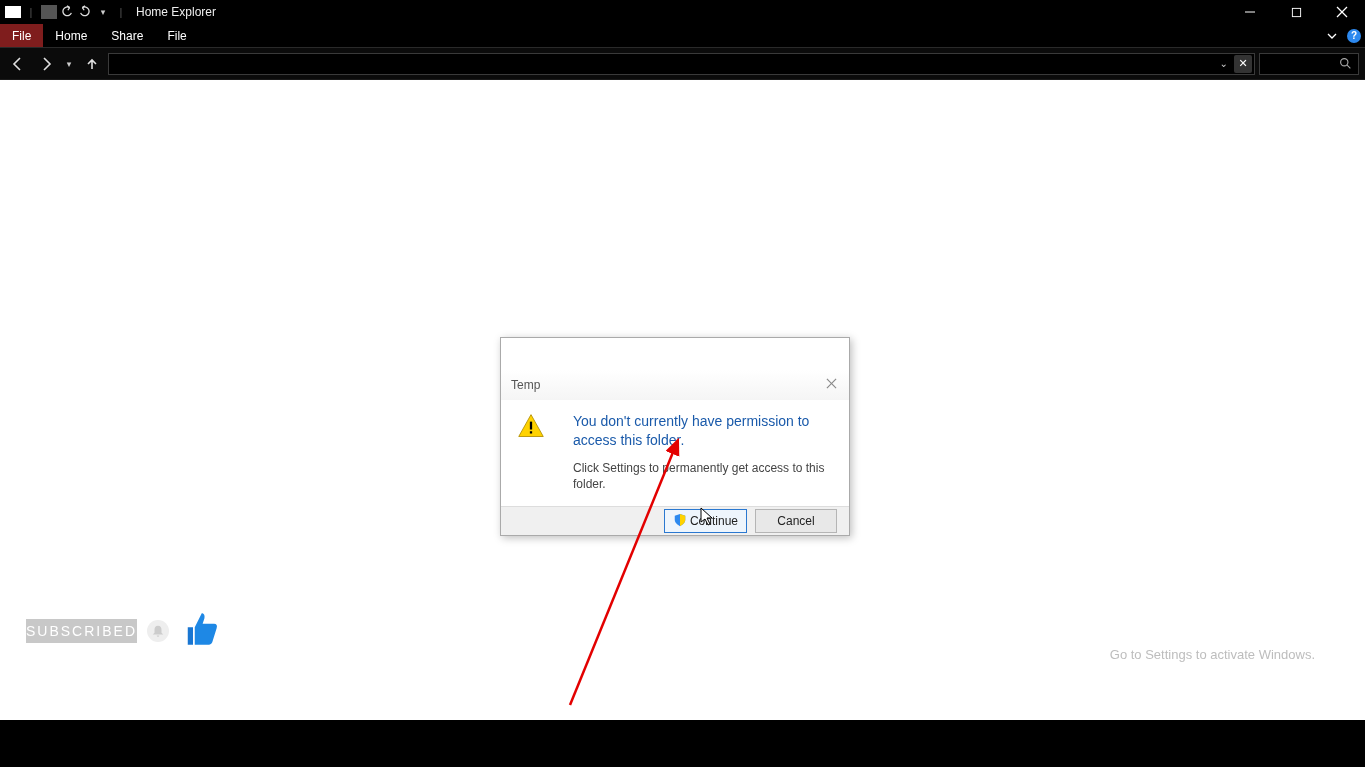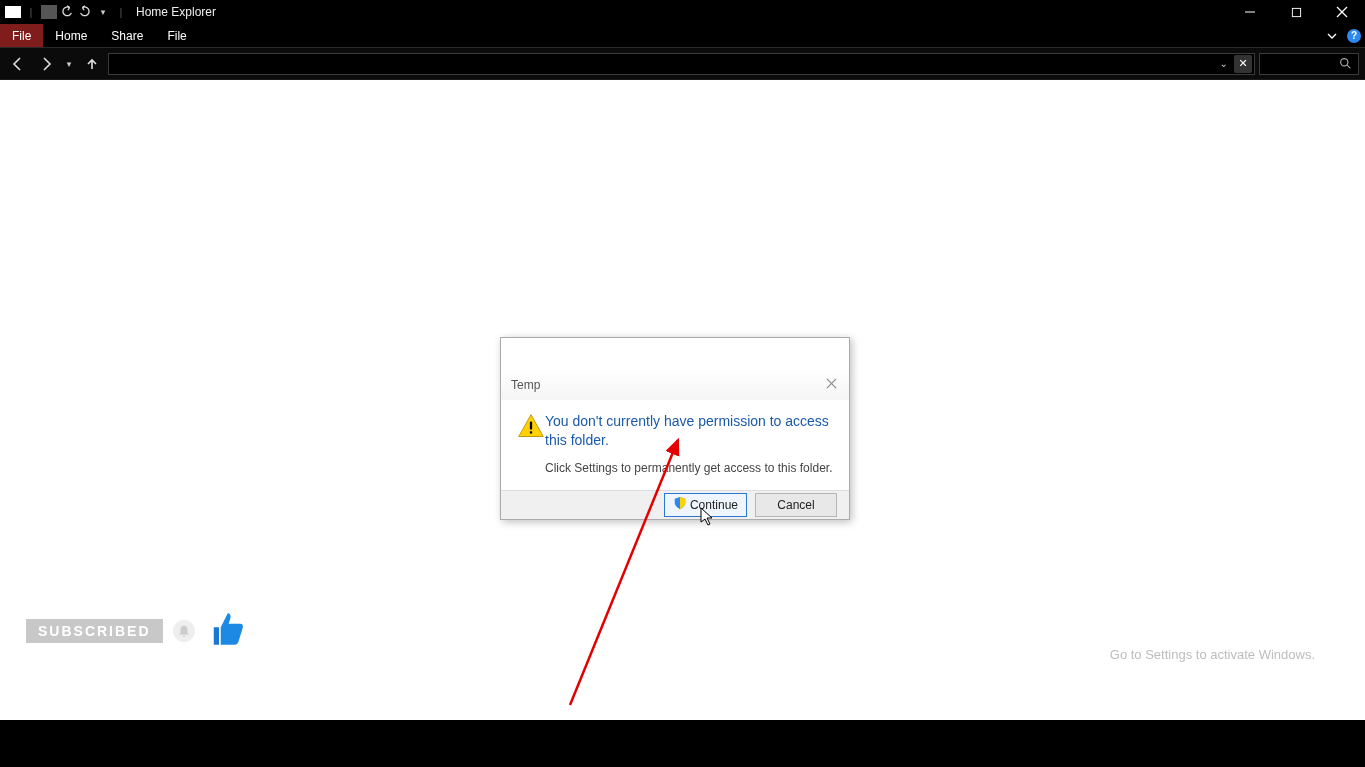--- a/index.html
+++ b/index.html
@@ -93,21 +93,21 @@
     height: 30px; display: flex; align-items: center; padding: 0 10px;
     font-size: 12px; color: #555; position: relative;
     background: linear-gradient(#fff,#f5f5f5);
     margin-top: 32px;
   }
   .dlg-close {
     position: absolute; right: 4px; top: 2px; width: 28px; height: 22px;
     color: #888; display: flex; align-items: center; justify-content: center; font-size: 14px;
   }
   .dlg-body {
-    padding: 12px 16px 14px 16px; display: flex; gap: 0;
+    padding: 12px 16px 14px 16px; display: flex; gap: 28px;
   }
   .warn-icon svg { width: 28px; height: 28px; }
   .dlg-text { flex: 1; }
   .dlg-heading { font-size: 14px; color: #1a5aaa; line-height: 1.35; margin-bottom: 10px; }
   .dlg-sub { font-size: 12px; color: #444; line-height: 1.35; }
   .dlg-footer {
     background: #f0f0f0; border-top: 1px solid #ddd; padding: 2px 12px;
     display: flex; justify-content: flex-end; gap: 8px;
   }
   .btn {
@@ -129,21 +129,21 @@
     position: absolute; left: 0; top: 0; width: 100%; height: 100%;
     pointer-events: none;
   }
 
   
   .sub-overlay {
     position: absolute; left: 26px; bottom: 66px; display: flex; align-items: center; gap: 10px;
   }
   .sub-badge {
     background: #c8c8c8; color: #fff; font-size: 14px; letter-spacing: 2px;
-    padding: 4px 12px; font-weight: 700;
+    padding: 4px 0; font-weight: 400;
   }
   .bell {
     width: 22px; height: 22px; border-radius: 50%; background: #eee;
     display: flex; align-items: center; justify-content: center; color: #bbb; font-size: 14px;
   }
   .like-icon svg { width: 42px; height: 42px; }
 
   
   .activate {
     position: absolute; right: 50px; bottom: 58px; text-align: left; color: #b5b5b5;

